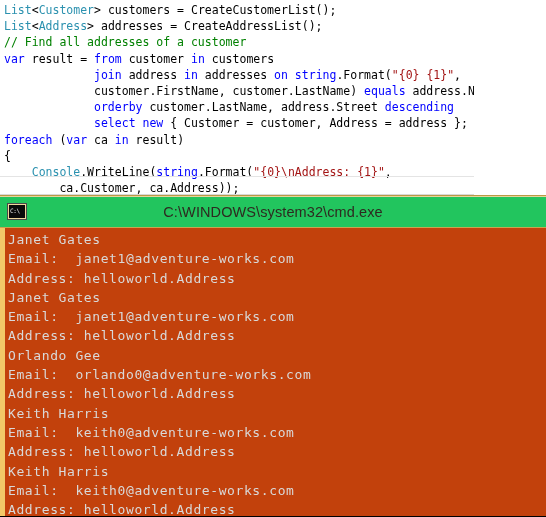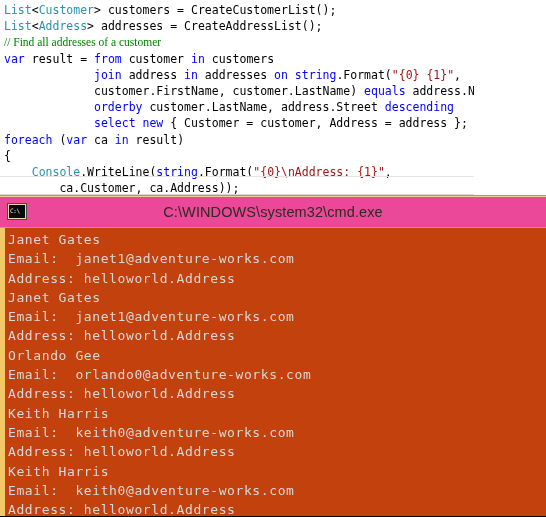--- a/index.html
+++ b/index.html
@@ -32,21 +32,21 @@
     white-space: pre;
     color: #000000;
     letter-spacing: 0px;
   }
   .code-line { display: block; height: 16.2px; white-space: pre; }
 
   
   .t-plain   { color: #000000; }
   .t-keyword { color: #0000ff; }
   .t-type    { color: #2b91af; }
-  .t-comment { color: #008000; font-family: Liberation Serif, serif; }
+  .t-comment { color: #008000; }
   .t-string  { color: #a31515; }
 
   #code-bottom-rule {
     position: absolute;
     left: 0; right: 0;
     top: 176px;
     height: 1px;
     background: #e4e4e4;
   }
   #code-bottom-rule2 {
@@ -63,21 +63,21 @@
     width: 546px;
     height: 322px;
     box-sizing: border-box;
     background: #000000;
     overflow: hidden;
   }
   #console-titlebar {
     position: relative;
     height: 33px;
     width: 546px;
-    background: #ec4899;
+    background: #22c55e;
     border-top: 1px solid #b99a45;
     border-bottom: 1px solid #c9a44f;
     box-sizing: border-box;
     display: flex;
     align-items: center;
   }
   #console-titlebar::before {
     content: "";
     position: absolute;
     left: 0; right: 0; top: 0;

